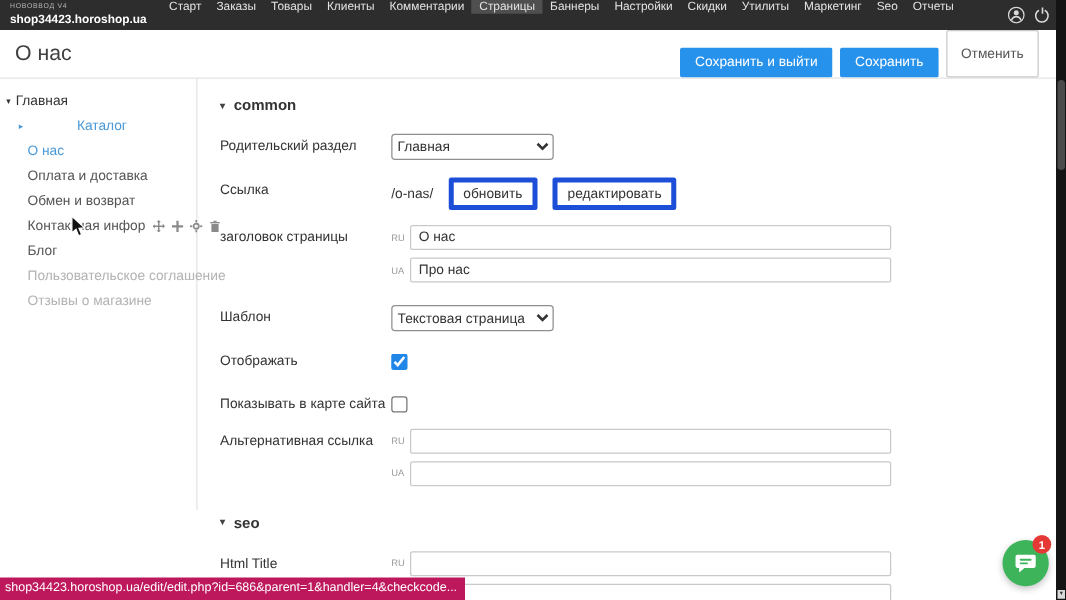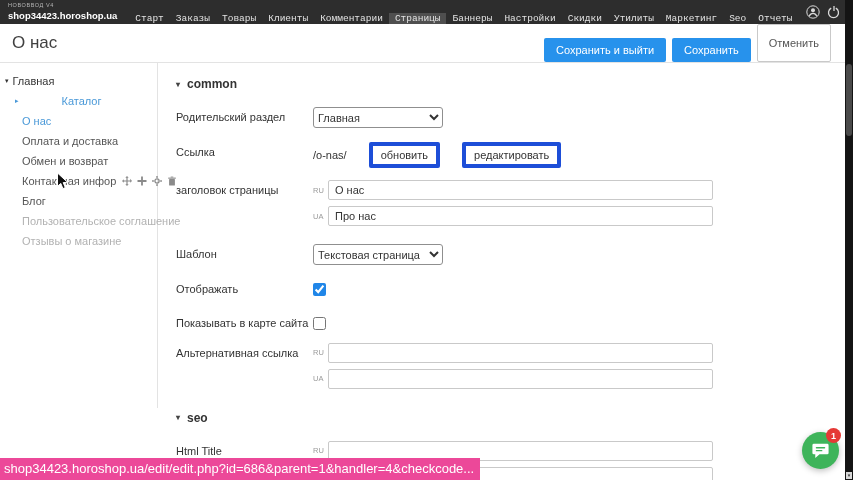--- a/index.html
+++ b/index.html
@@ -7,21 +7,21 @@
   body {
     font-family: "Liberation Sans", sans-serif;
     background: #fff; color: #333; position: relative;
   }
 
   
   .topbar { height: 24px; background: #2d2d2d; display: flex; align-items: stretch; color: #fff; }
   .logo { padding: 3px 12px 0 8px; line-height: 1; cursor: pointer; }
   .logo-top { font-size: 5.5px; color: #b5b5b5; letter-spacing: .6px; text-transform: uppercase; }
   .logo-main { font-size: 9.5px; font-weight: bold; margin-top: 2px; white-space: nowrap; }
-  .menu { display: flex; align-items: flex-end; font-family: Liberation Mono, monospace; }
+  .menu { display: flex; align-items: flex-start; }
   .menu-item { padding: 0 6px; font-size: 9.5px; color: #e3e3e3; display: flex; align-items: center; cursor: pointer; white-space: nowrap; }
   .menu-item.active { background: #4f4f4f; }
   .topbar-icons { margin-left: auto; display: flex; align-items: center; gap: 7px; margin-right: 12px; }
   .tb-icon { width: 14px; height: 14px; display: block; cursor: pointer; }
 
   
   .page-header { height: 38px; display: flex; align-items: center; padding: 0 22px 0 12px; background: #fff; }
   .page-title { font-size: 17px; color: #404040; font-weight: 400; }
   .header-buttons { margin-left: auto; display: flex; gap: 6px; }
   .btn { font-size: 11px; border-radius: 2px; padding: 5px 11px; border: 1px solid transparent; cursor: pointer; font-family: inherit; line-height: 1.1; }
@@ -48,34 +48,34 @@
   .section-head .caret { font-size: 8px; margin-right: 7px; color: #444; }
 
   .frow { display: flex; }
   .flabel { width: 137px; font-size: 11px; color: #333; padding-top: 4px; flex-shrink: 0; line-height: 1.25; }
   .fhint { font-size: 8.5px; color: #9c9c9c; margin-top: 3px; font-weight: normal; }
   .fcontrol { display: flex; flex-direction: column; gap: 6px; }
   .input-line { display: flex; align-items: center; }
   .lang { width: 15px; font-size: 7.5px; color: #9a9a9a; flex-shrink: 0; }
   .text-input { width: 385px; height: 20px; border: 1px solid #c9c9c9; border-radius: 2px; font-size: 11px; padding: 0 6px; font-family: inherit; color: #333; }
   select.sel { width: 130px; height: 21px; font-size: 11px; border: 1px solid #8f8f8f; border-radius: 3px; font-family: inherit; color: #333; background: #fff; }
-  .link-line { display: flex; align-items: center; gap: 22px; }
+  .link-line { display: flex; align-items: center; gap: 12px; }
   .link-path { font-size: 11px; color: #333; }
   .btn-small { font-size: 11px; padding: 3px 8px; border: 4px solid #1d4ed8; background: #fff; border-radius: 2px; color: #333; cursor: pointer; font-family: inherit; }
   input[type="checkbox"].chk { width: 13px; height: 13px; accent-color: #2086e8; margin-top: 4px; cursor: pointer; }
 
   
   .mb14 { margin-bottom: 14px; }
   .mb12 { margin-bottom: 12px; }
   .mb18 { margin-bottom: 18px; }
   .mb16 { margin-bottom: 16px; }
   .mb22 { margin-bottom: 22px; }
 
   
-  .statusbar { position: fixed; left: 0; bottom: 0; background: #ec4899; color: #fff; font-size: 13px; padding: 3px 6px 4px 4px; z-index: 60; white-space: nowrap; }
+  .statusbar { position: fixed; left: 0; bottom: 0; background: #be185d; color: #fff; font-size: 10px; padding: 3px 6px 4px 4px; z-index: 60; white-space: nowrap; }
   .scrollbar { position: fixed; top: 0; right: 0; width: 8px; height: 480px; background: #141414; z-index: 50; }
   .scroll-thumb { position: absolute; top: 64px; left: 1px; width: 6px; height: 72px; background: #4a4a4a; border-radius: 3px; }
   .scroll-btn { position: absolute; bottom: 1px; left: 1px; width: 6px; height: 7px; background: #d9d9d9; color: #333; font-size: 5px; line-height: 7px; text-align: center; }
 
   .chat-widget { position: fixed; right: 14px; bottom: 11px; width: 37px; height: 37px; border-radius: 50%; background: #3eb45a; z-index: 55; cursor: pointer; box-shadow: 0 2px 6px rgba(0,0,0,.25); display: flex; align-items: center; justify-content: center; }
   .chat-badge { position: absolute; top: -4px; right: -2px; min-width: 15px; height: 15px; border-radius: 8px; background: #e53935; color: #fff; font-size: 9px; font-weight: bold; display: flex; align-items: center; justify-content: center; }
 
   .cursor { position: absolute; left: 56px; top: 172px; z-index: 70; pointer-events: none; }
 </style>
 </head>

